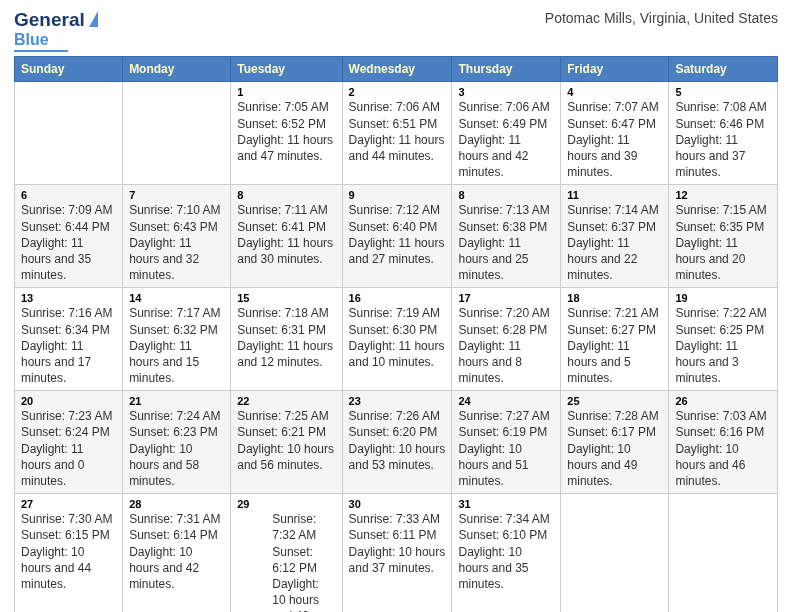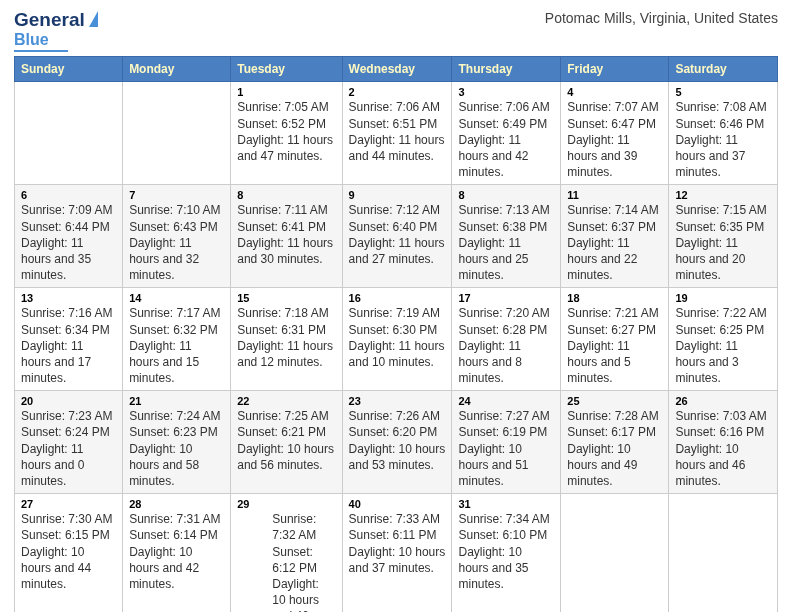--- a/index.html
+++ b/index.html
@@ -289,21 +289,21 @@
 Sunset: 6:14 PM
 Daylight: 10 hours and 42 minutes.</div>
           </td>
           <td>
             <span class="day-number">29</span>
             <div class="day-info" style="white-space: pre-line; margin-left: 35px;">Sunrise: 7:32 AM
 Sunset: 6:12 PM
 Daylight: 10 hours and 40 minutes.</div>
           </td>
           <td>
-            <span class="day-number">40</span>
+            <span class="day-number">30</span>
             <div class="day-info" style="white-space: pre-line;">Sunrise: 7:33 AM
 Sunset: 6:11 PM
 Daylight: 10 hours and 37 minutes.</div>
           </td>
           <td>
             <span class="day-number">31</span>
             <div class="day-info" style="white-space: pre-line;">Sunrise: 7:34 AM
 Sunset: 6:10 PM
 Daylight: 10 hours and 35 minutes.</div>
           </td>

